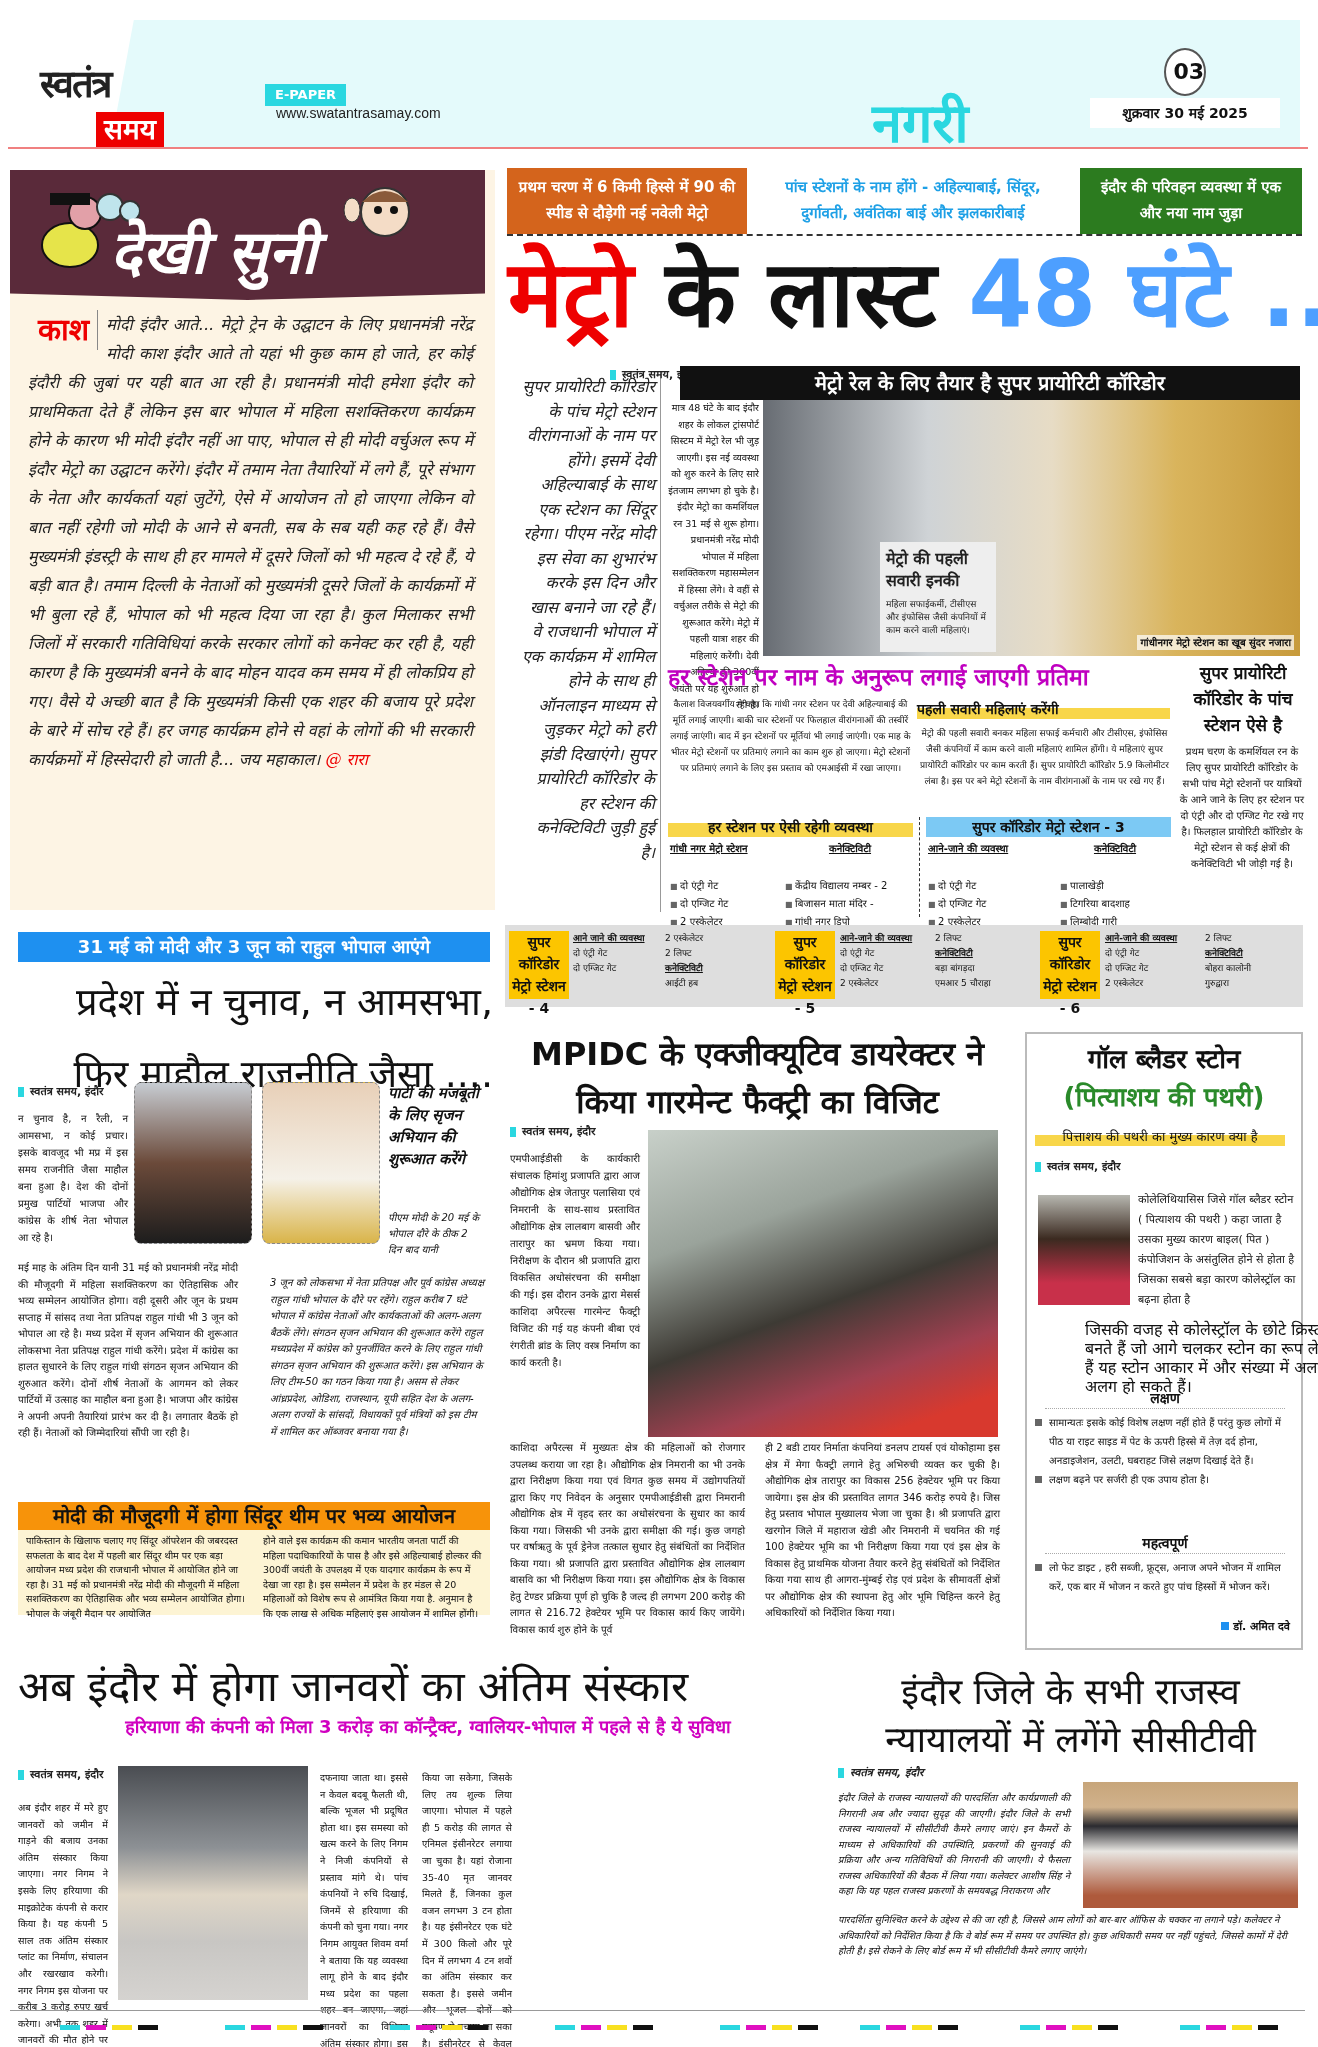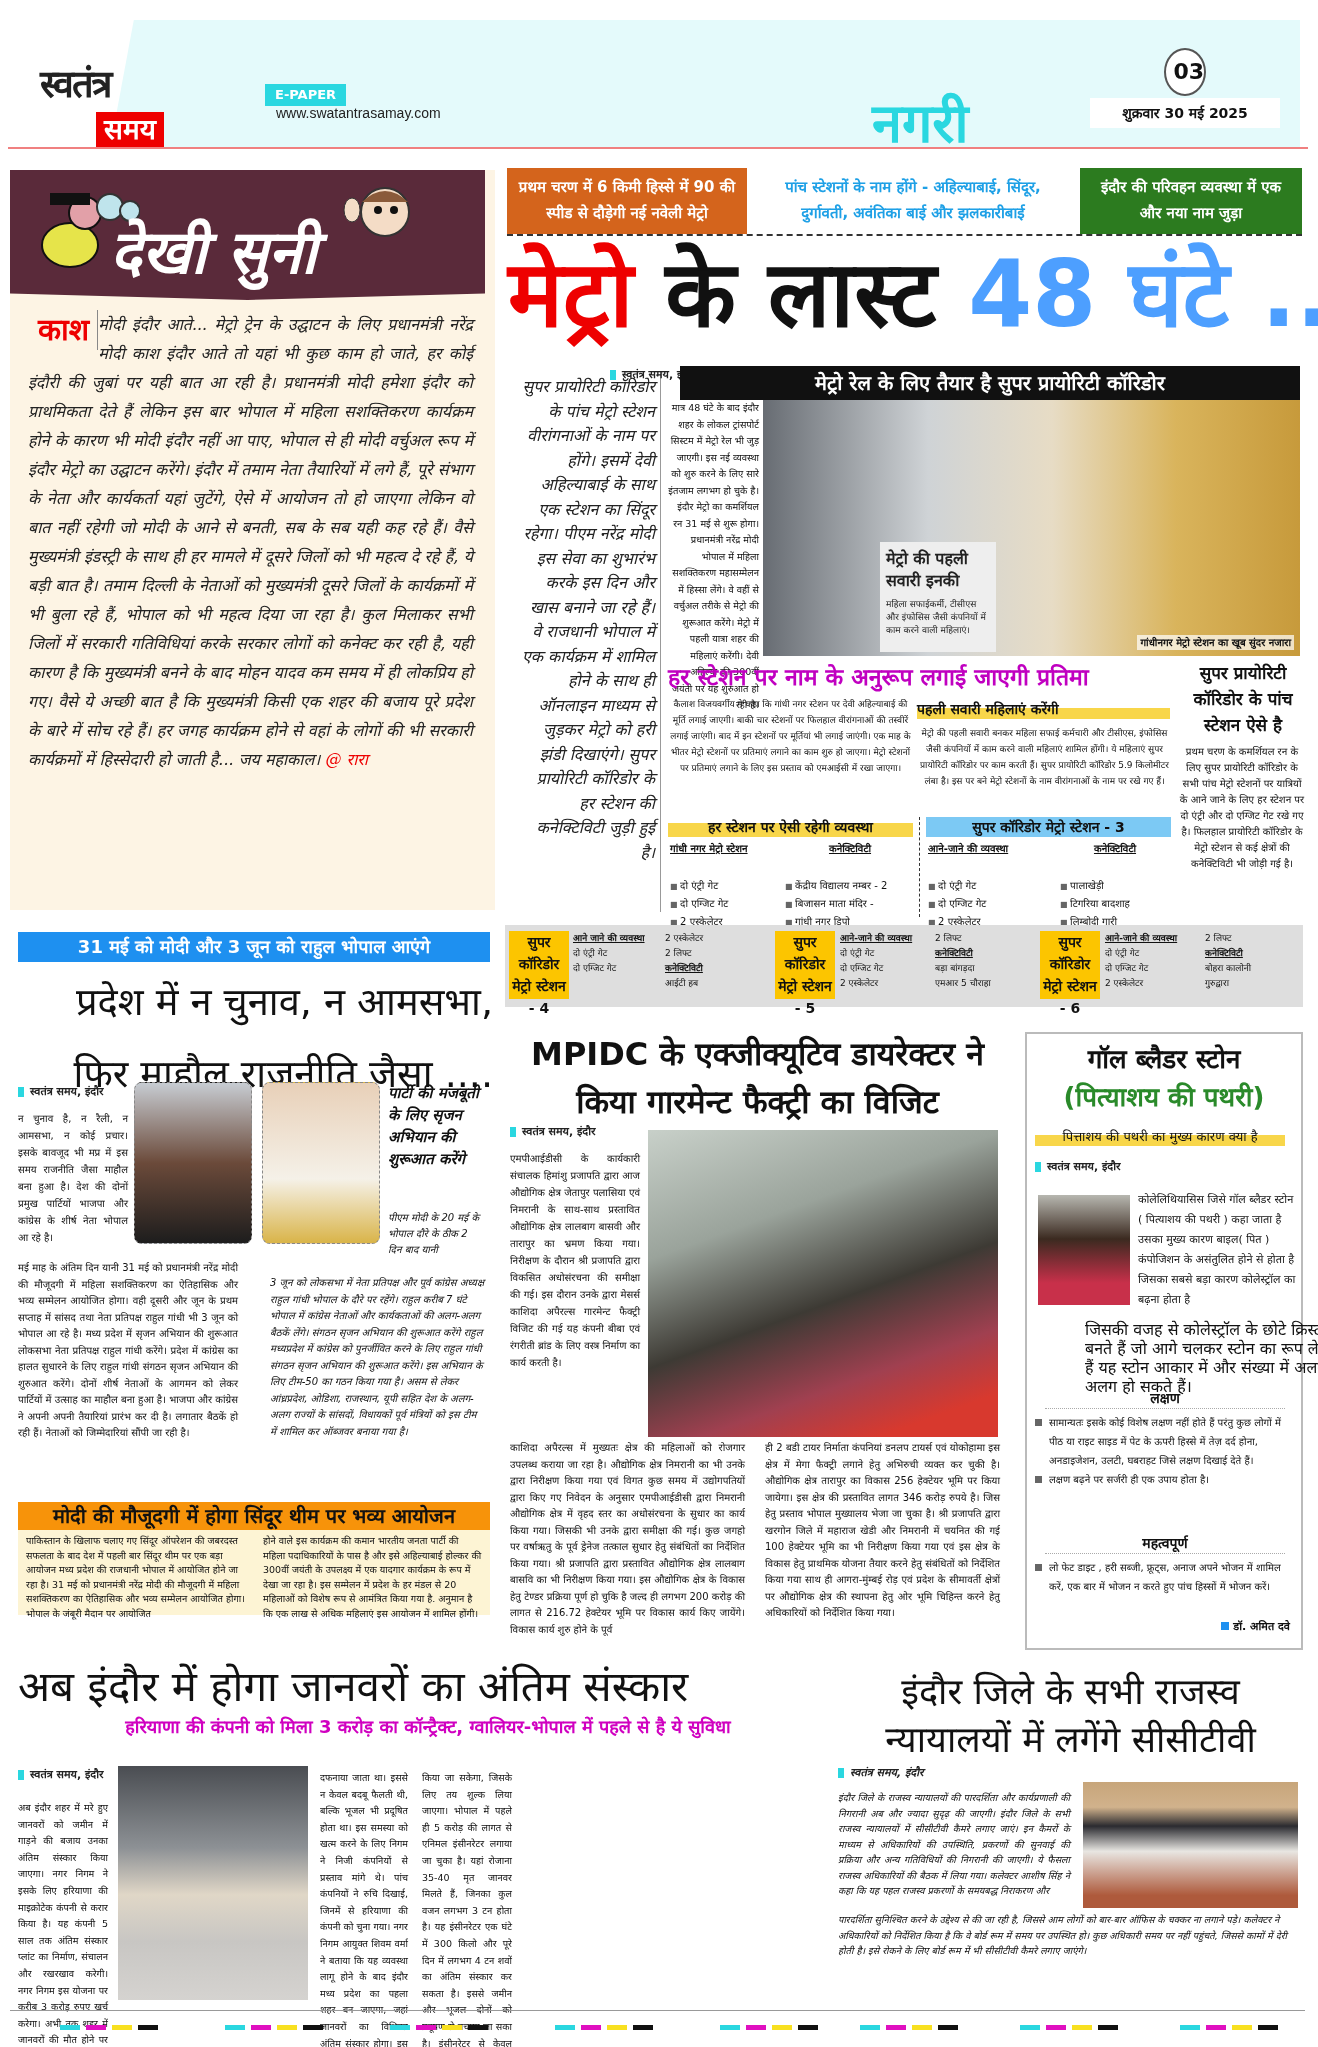--- a/index.html
+++ b/index.html
@@ -17,21 +17,21 @@
 .title-sub{position:absolute;left:872px;top:89px;font-size:54px;font-weight:bold;color:#2ad7e0;line-height:70px}
 .page-no{position:absolute;left:1164px;top:48px;width:42px;height:48px;border:2px solid #555;border-radius:50%;text-align:right;line-height:44px;font-size:22px;font-weight:bold;background:#fff}
 .date{position:absolute;left:1090px;top:98px;width:190px;height:30px;background:#fff;text-align:center;font-size:14px;font-weight:bold;line-height:30px}
 
 #ds{left:10px;top:170px;width:485px;height:740px;background:#fdf4e4}
 .ds-head{position:absolute;left:0;top:0;width:475px;height:130px;background:#5a2a3a;clip-path:polygon(0 0,100% 0,100% 95%,50% 100%,0 95%)}
 .ds-title{position:absolute;left:100px;top:42px;font-size:60px;color:#fff;font-weight:bold;font-style:italic;font-family:"DejaVu Serif",serif}
 .ds-fig1{position:absolute;left:20px;top:15px;width:110px;height:90px}
 .ds-fig2{position:absolute;left:330px;top:10px;width:80px;height:60px}
 .ds-body{position:absolute;left:18px;top:140px;width:445px;font-size:16px;line-height:29px;font-style:italic;color:#222;text-align:justify;font-family:"DejaVu Serif",serif}
-.kash{float:left;font-size:30px;color:#e00;font-weight:bold;font-style:normal;margin:0 0 0 10px;line-height:40px;border-right:1px solid #888;padding-right:8px}
+.kash{float:left;font-size:30px;color:#e00;font-weight:bold;font-style:normal;margin:0 8px 0 10px;line-height:40px;border-right:1px solid #888;padding-right:8px}
 .by-rr{color:#e00}
 
 .strip{top:168px;height:66px;font-size:15px;font-weight:bold;line-height:26px;padding:6px 8px;text-align:center}
 #strip1{left:507px;width:240px;background:#d4641c;color:#fff}
 #strip2{left:752px;width:322px;background:#fff;color:#1ea0e6}
 #strip3{left:1080px;width:222px;background:#2c7b1f;color:#fff}
 .dash-rule{position:absolute;left:507px;top:234px;width:795px;border-top:2px dashed #333}
 #metro-title{left:508px;top:240px;font-size:92px;font-weight:bold;line-height:110px;white-space:nowrap}
 .m-red{color:#e00}.m-blk{color:#111}.m-blue{color:#4d9fff}
 

